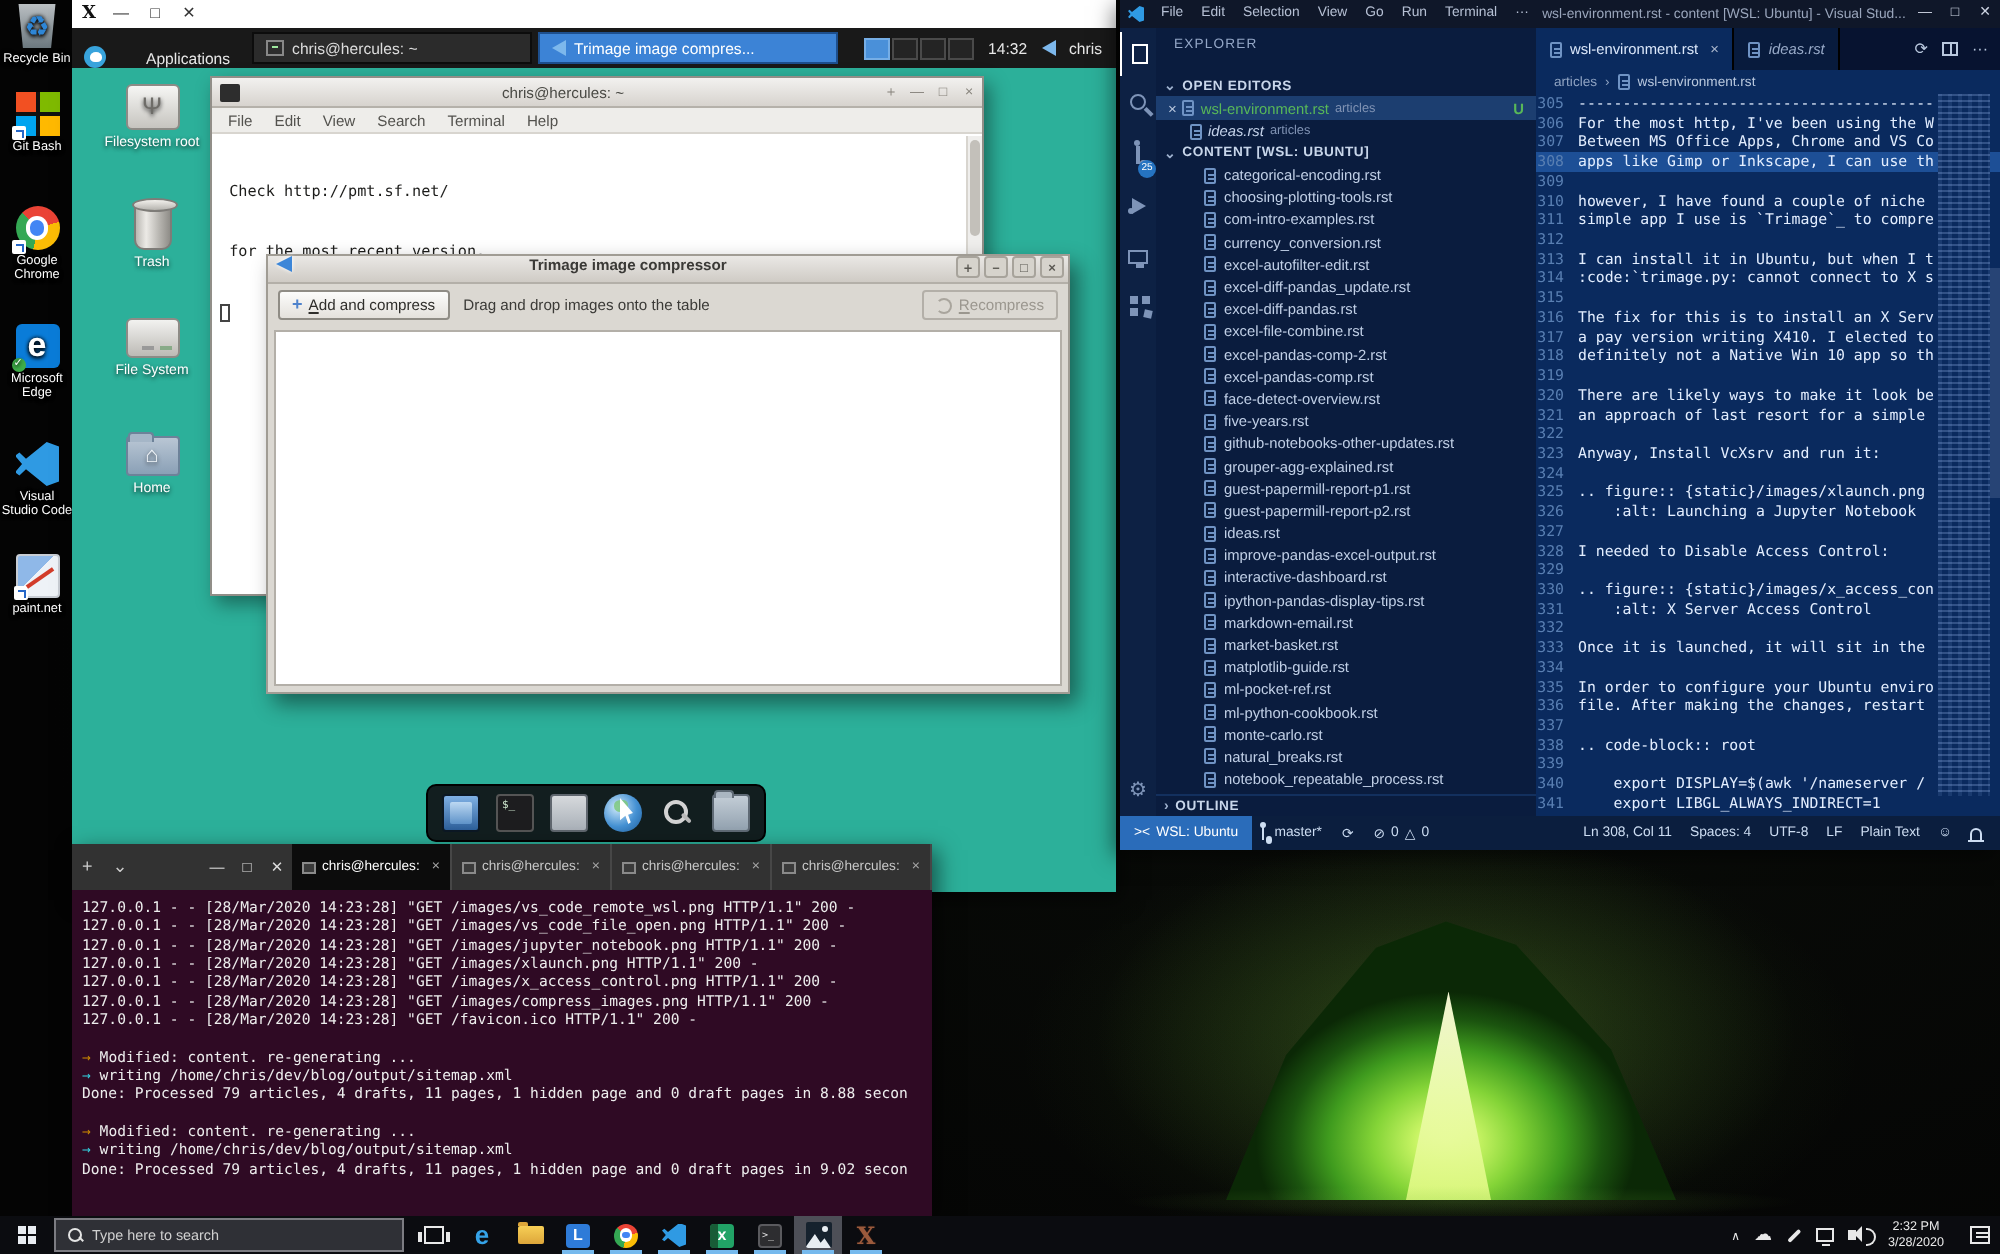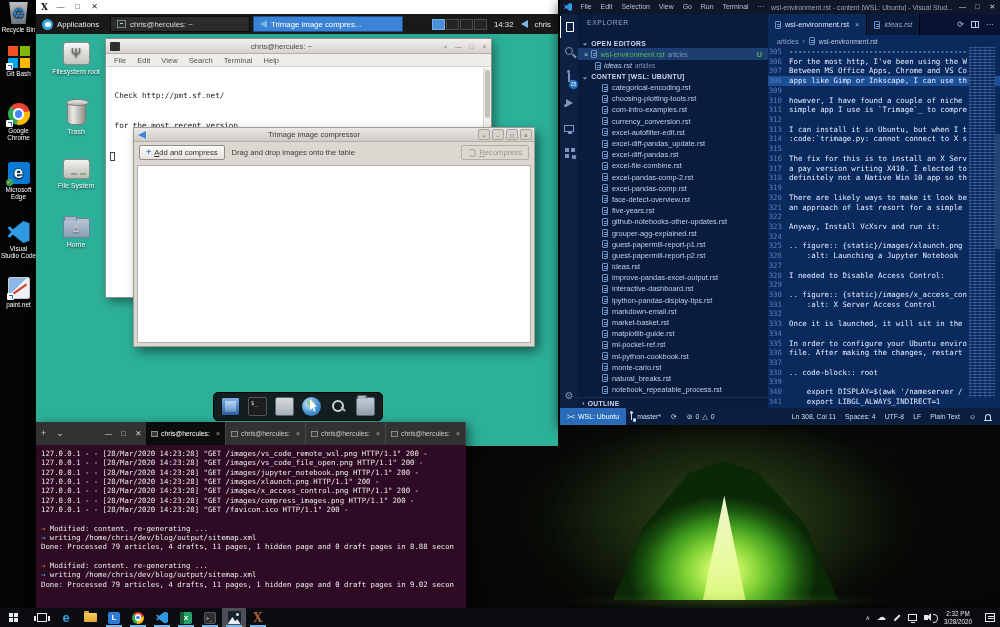--- a/index.html
+++ b/index.html
@@ -40,21 +40,21 @@
 .ic.edge .badge,.ic.vscode .badge{display:block;background:#3fae49;border-radius:50%;color:#fff;font-size:5.5px;line-height:7px;text-align:center}
 
 .vcx{position:absolute;left:36px;top:0;width:522px;height:446px;background:#2cb09a;box-shadow:3px 4px 10px rgba(0,0,0,.5)}
 .vcx-titlebar{position:absolute;left:0;top:0;right:0;height:14px;background:#fff;display:flex;align-items:center;font-size:7.3px;color:#444}
 .vcx-x-logo{font-family:"DejaVu Serif",serif;font-weight:bold;color:#111;margin:0 4px 0 5px;font-size:9px}
 .vcx-title{flex:1;white-space:nowrap;overflow:hidden}
 .winctl{display:flex}
 .winctl span{width:17px;text-align:center;color:#333;font-size:8px;line-height:14px;cursor:default}
 
 .xbar{position:absolute;left:0;top:14px;right:0;height:20px;background:#191919;display:flex;align-items:center;color:#e8e8e8;font-size:7.8px}
-.xbar-menu{display:flex;align-items:center;gap:4px;padding:0 8px 0 6px;height:100%}
+.xbar-menu{display:flex;align-items:flex-end;gap:20px;padding:0 8px 0 6px;height:100%}
 .xubuntu-logo{width:11px;height:11px;border-radius:50%;background:#38a3dc;position:relative}
 .xubuntu-logo::after{content:"";position:absolute;left:2.5px;top:3px;width:6px;height:5px;background:#fff;border-radius:50% 50% 40% 40%}
 .xtask{display:flex;align-items:center;gap:4px;height:16px;margin-left:3px;padding:0 6px;width:140px;background:#2b2b2b;border:1px solid #0c0c0c;color:#ddd;overflow:hidden;white-space:nowrap}
 .xtask.active{background:#3c83d6;color:#fff;border-color:#1d4f8e;width:150px}
 .mini-term{width:9px;height:8px;background:#2d2d2d;border:1px solid #888;flex:none}
 .mini-term::after{content:"";display:block;margin:2px 0 0 1.5px;width:3px;height:1px;background:#9fe89f}
 .mini-tri{width:0;height:0;border-top:4px solid transparent;border-bottom:4px solid transparent;border-right:7px solid #7db8ec;flex:none}
 .xbar-right{margin-left:auto;display:flex;align-items:center;gap:7px;padding-right:7px}
 .pager{display:flex;gap:1px}
 .pager span{width:13px;height:11px;background:#242424;border:1px solid #4a4a4a}
@@ -78,21 +78,21 @@
 .xterm-tb .t{flex:1;text-align:center}
 .xterm-tb .winctl span{width:13px;color:#87837c;line-height:15px;font-size:7px}
 .xmenu{height:13px;background:#eeedea;border-bottom:1px solid #d8d5cf;display:flex;gap:11px;align-items:center;padding-left:8px;font-size:7.6px;color:#53524e}
 .xterm-body{position:absolute;top:29px;left:0;right:8px;bottom:0;background:#fff;padding:3px 0 0 4px;font:7.6px/10px "DejaVu Sans Mono",monospace;color:#1c1c1a;white-space:pre;overflow:hidden}
 .xterm-body .green{color:#3d8a06;font-weight:bold}
 .xcursor{width:5px;height:8.5px;border:1px solid #444;margin-top:1px}
 .xscroll{position:absolute;right:0;top:29px;bottom:0;width:8px;background:#efeeec;border-left:1px solid #d8d5cf}
 .xscroll::before{content:"";position:absolute;left:1px;right:1px;top:2px;height:48px;background:#c3c0ba;border-radius:3px}
 
 .trimage{position:absolute;left:97px;top:127px;width:402px;height:220px;background:#dbd8d2;border:1px solid #a09c94;box-shadow:4px 5px 10px rgba(0,0,0,.45)}
-.tri-tb{height:14px;background:linear-gradient(#eae8e5,#cfcbc5);border-bottom:1px solid #b3afa8;display:flex;align-items:center;font-size:7.6px;font-weight:normal;color:#3b3a37}
+.tri-tb{height:14px;background:linear-gradient(#eae8e5,#cfcbc5);border-bottom:1px solid #b3afa8;display:flex;align-items:flex-start;font-size:7.6px;font-weight:bold;color:#3b3a37}
 .tri-logo{width:0;height:0;border-top:4px solid transparent;border-bottom:4px solid transparent;border-right:8px solid #3c86d8;margin:0 4px;flex:none;filter:drop-shadow(0 0 1px #fff)}
 .tri-tb .t{flex:1;text-align:center}
 .tri-tb .winctl span{width:12px;height:11px;line-height:11px;font-size:6.5px;background:#d6d3cc;border:1px solid #a7a39b;border-radius:2px;margin-right:2px;color:#5a5852}
 .tri-toolbar{height:21px;display:flex;align-items:center;padding:0 5px;gap:7px}
 .tri-btn{display:flex;align-items:center;gap:3px;height:15px;padding:0 6px;background:linear-gradient(#fcfcfb,#e4e1dc);border:1px solid #8f8c85;border-radius:2px;font-size:7.6px;color:#2f2e2b}
 .tri-btn .lbl::first-letter{text-decoration:underline}
 .tri-plus{color:#4f83cc;font-weight:bold;font-size:9px;line-height:9px}
 .tri-hint{font-size:7.6px;color:#3b3a37}
 .tri-btn.disabled{margin-left:auto;background:#dbd8d2;border-color:#b3afa8;color:#9b978f}
 .tri-recyc{width:8px;height:8px;border:1.4px solid #a9a59d;border-radius:50%;border-left-color:transparent}
@@ -963,20 +963,24 @@
         <span>☺</span>
         <span class="bell"></span>
       </span>
     </div>
   </div>
 
   <div class="tb">
     <span class="start">
         <span class="winlogo"></span>
       </span>
+    <span class="searchbox">
+      <span class="mag"></span>
+      <input placeholder="Type here to search" style="">
+    </span>
     <span class="apps">
 
         <span class="slot">
           <span class="appic tv ti-tv"></span>
 
         </span>
 
         <span class="slot">
           <span class="appic edge ti-edge">e</span>
 

